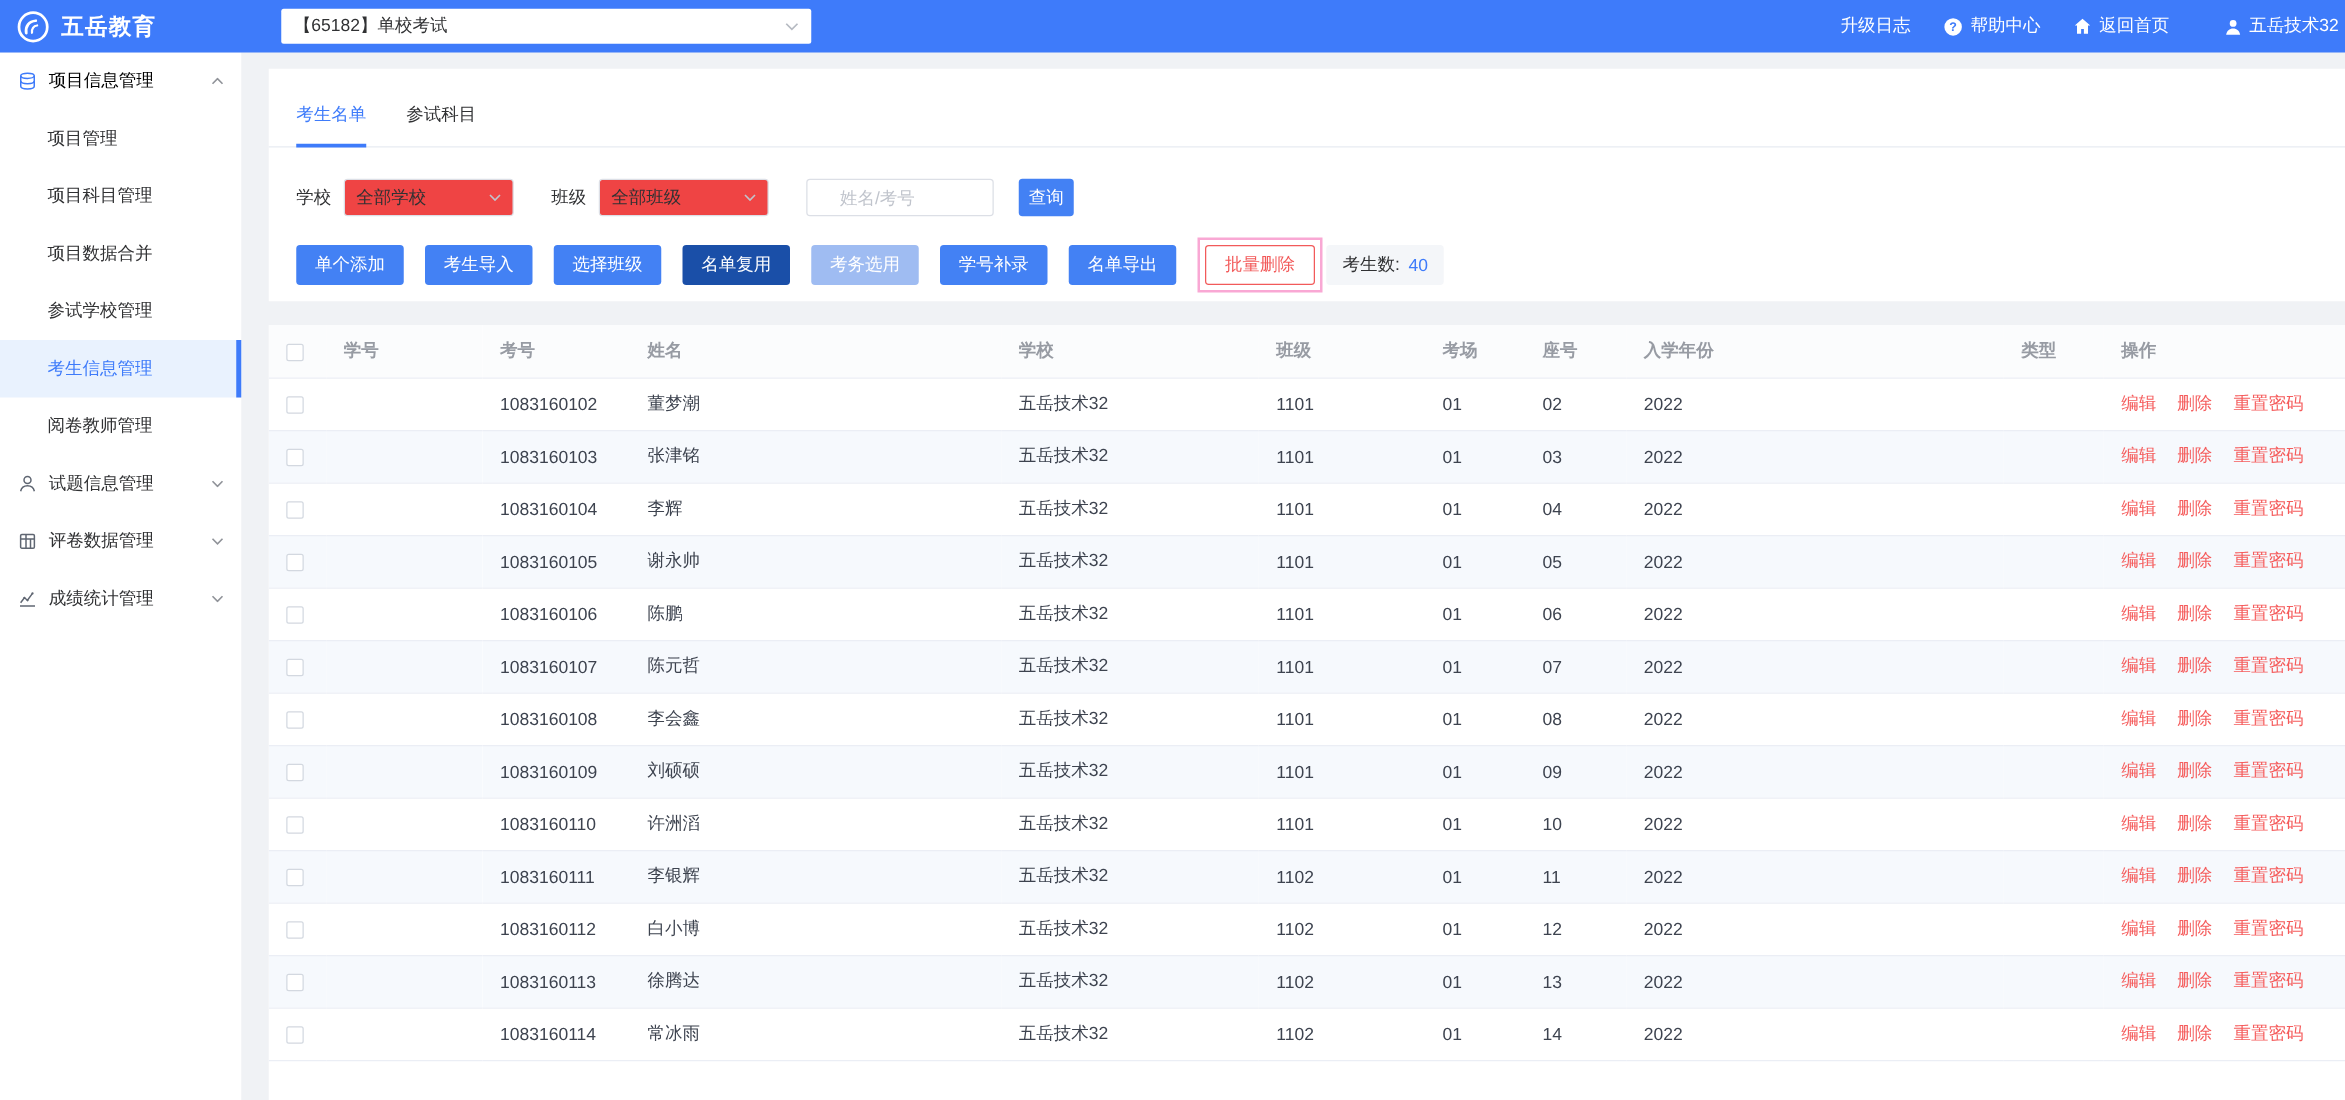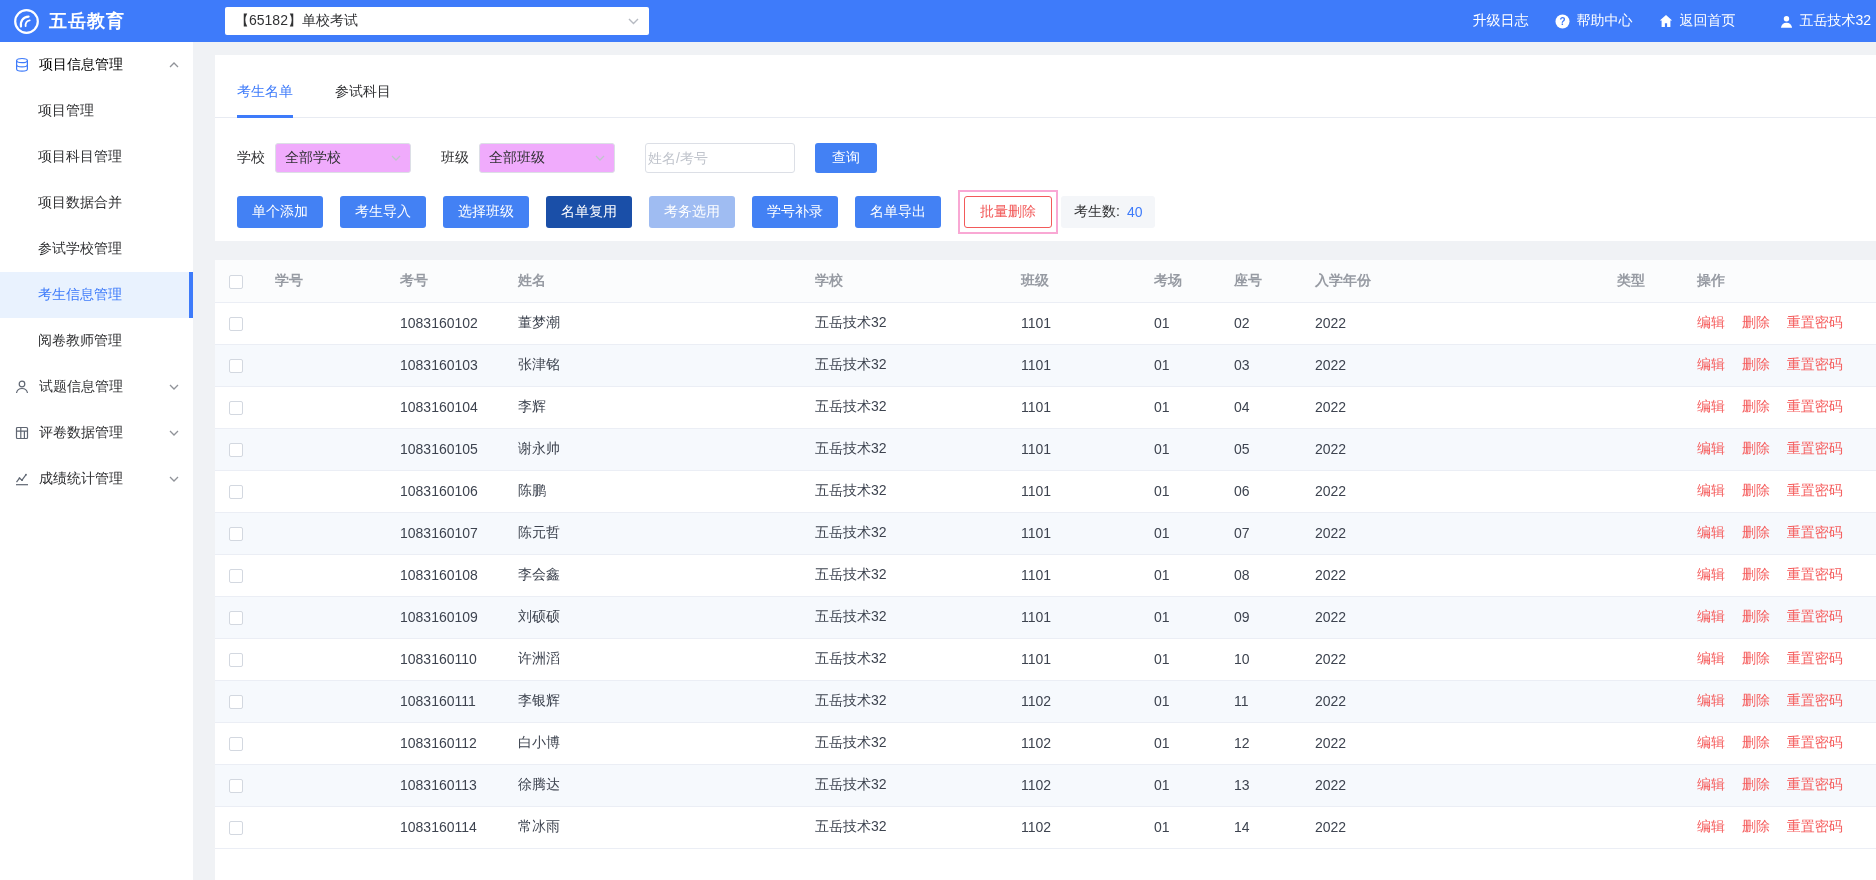--- a/index.html
+++ b/index.html
@@ -51,44 +51,44 @@
 
   
   .main { position:absolute; left:193px; top:42px; right:0; bottom:0; }
   .panel { position:absolute; left:22px; right:0; background:#fff; }
   .panel-top { top:13px; height:186px; }
   .panel-table { top:218px; bottom:-20px; overflow:hidden; }
 
   
   .tabbar {
     height:63px; border-bottom:1px solid #e8ebf2;
-    display:flex; align-items:flex-end; padding:0 22px; gap:42px;
+    display:flex; align-items:flex-end; padding:0 22px; gap:32px;
   }
   .tab { padding-bottom:16px; position:relative; cursor:pointer; color:#303133; }
   .tab.active { color:#3e7bfa; }
   .tab.active::after {
     content:""; position:absolute; left:0; right:0; bottom:-1px; height:3px; background:#3e7bfa;
   }
 
   
   .filter-row { display:flex; align-items:center; margin:25px 0 0 22px; height:30px; }
   .filter-label { margin-right:10px; }
   .select {
     width:136px; height:30px; border:1px solid #dcdfe6; border-radius:3px;
     display:flex; align-items:center; justify-content:space-between;
-    padding:0 9px; cursor:pointer; background:#f0abfc;
+    padding:0 9px; cursor:pointer; background:#ef4444;
   }
   .gap30 { width:30px; }
   .text-input {
     width:150px; height:30px; border:1px solid #dcdfe6; border-radius:3px;
-    padding:0 2px; font-family:inherit; font-size:14px; color:#303133; margin-left:30px;
+    padding:0 26px; font-family:inherit; font-size:14px; color:#303133; margin-left:30px;
   }
   .text-input::placeholder { color:#c0c4cc; }
   .search-btn {
-    margin-left:20px; width:62px; height:30px; background:#4381f4; color:#fff;
+    margin-left:20px; width:44px; height:30px; background:#4381f4; color:#fff;
     border:none; border-radius:3px; font-size:14px; font-family:inherit; cursor:pointer;
   }
 
   
   .toolbar { display:flex; align-items:center; margin:17px 0 0 22px; }
   .btn {
     height:32px; padding:0 15px; border:none; border-radius:3px;
     background:#4381f4; color:#fff; font-size:14px; font-family:inherit;
     margin-right:17px; cursor:pointer; white-space:nowrap;
   }

